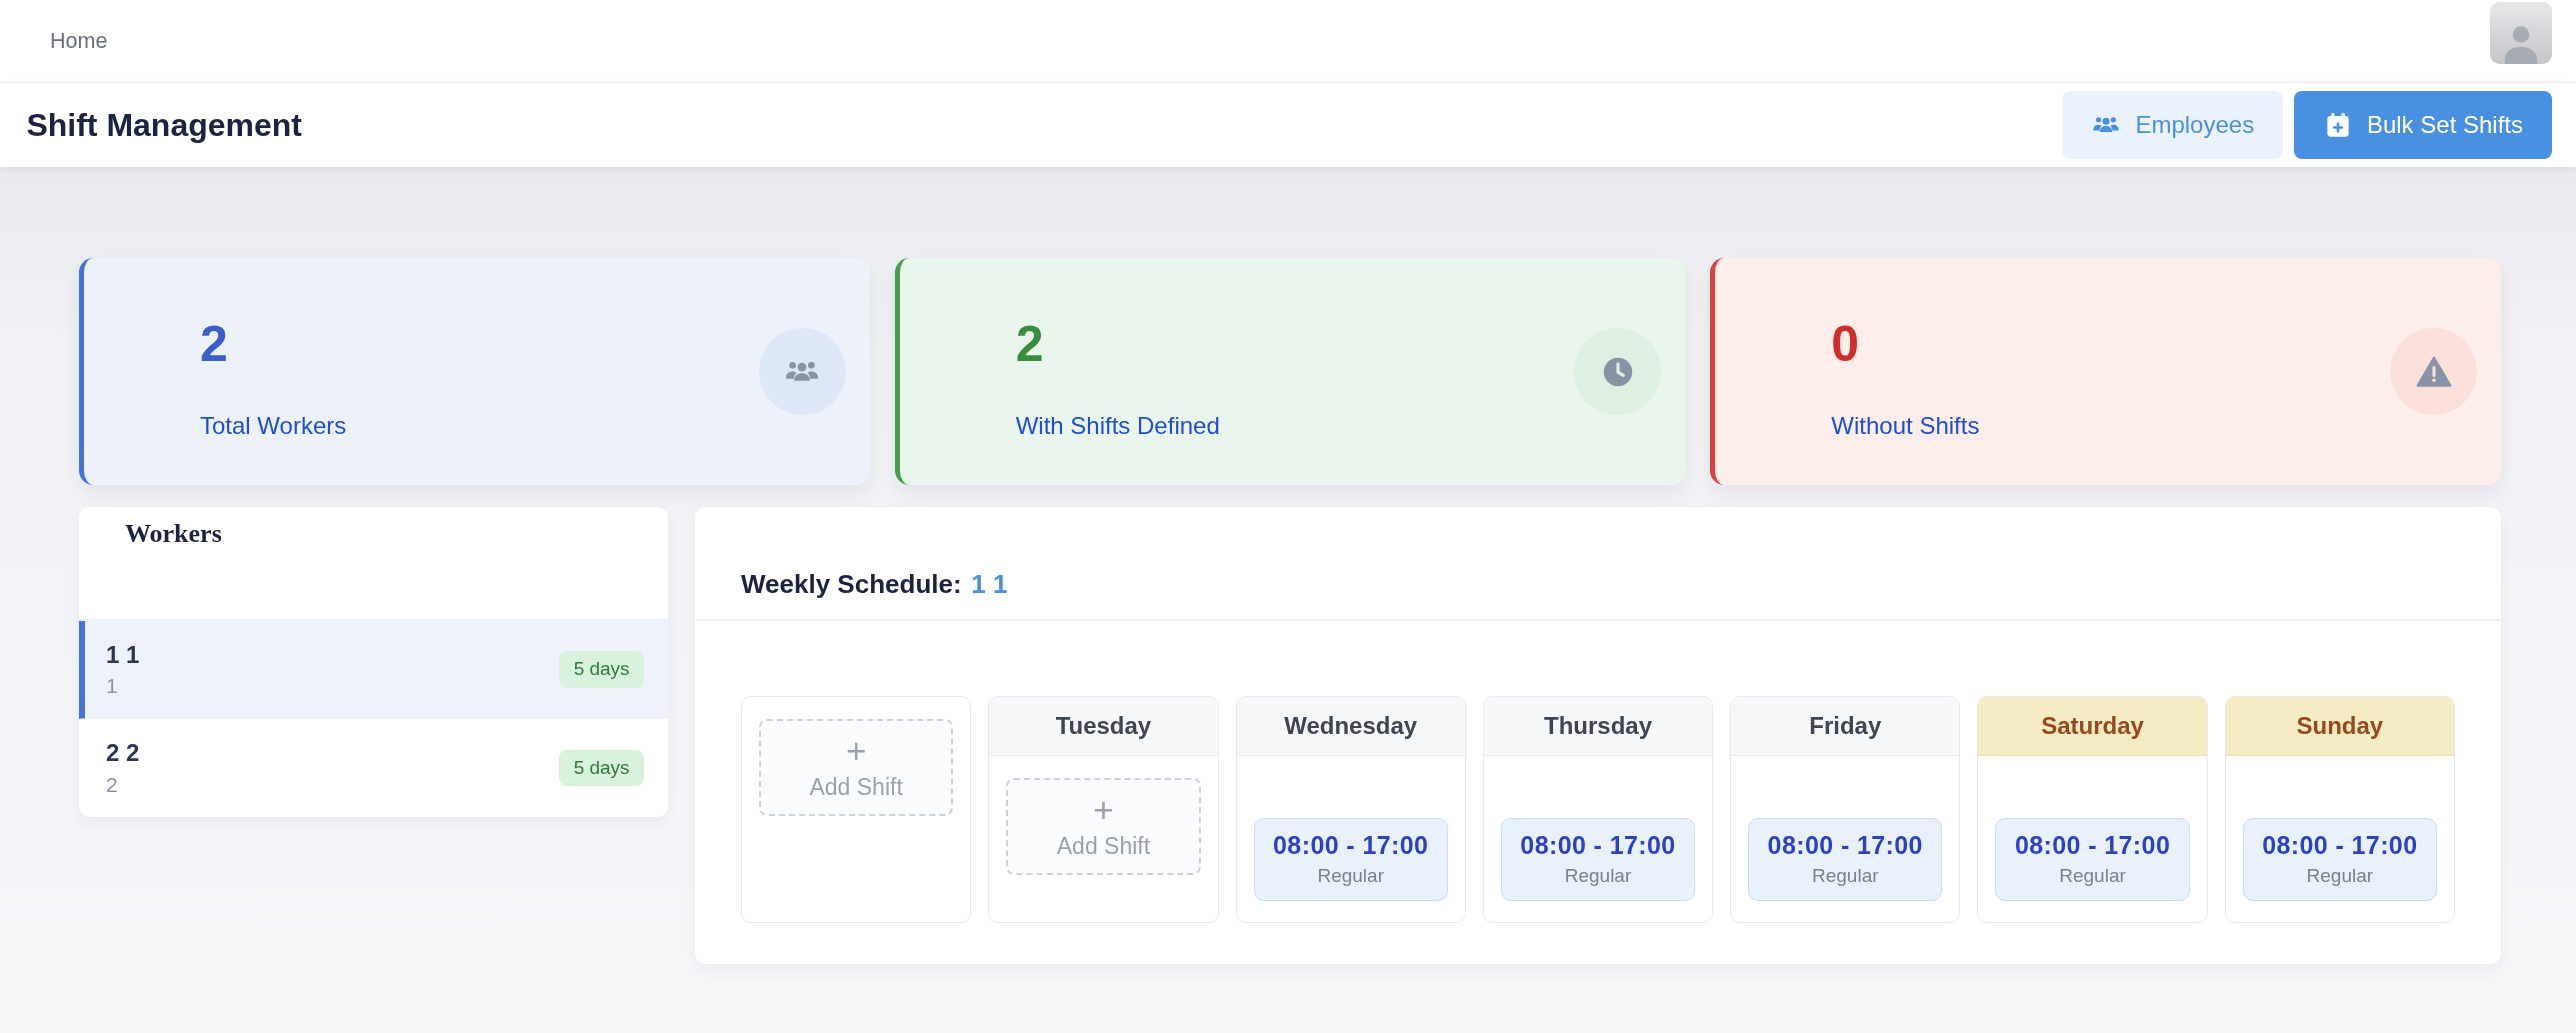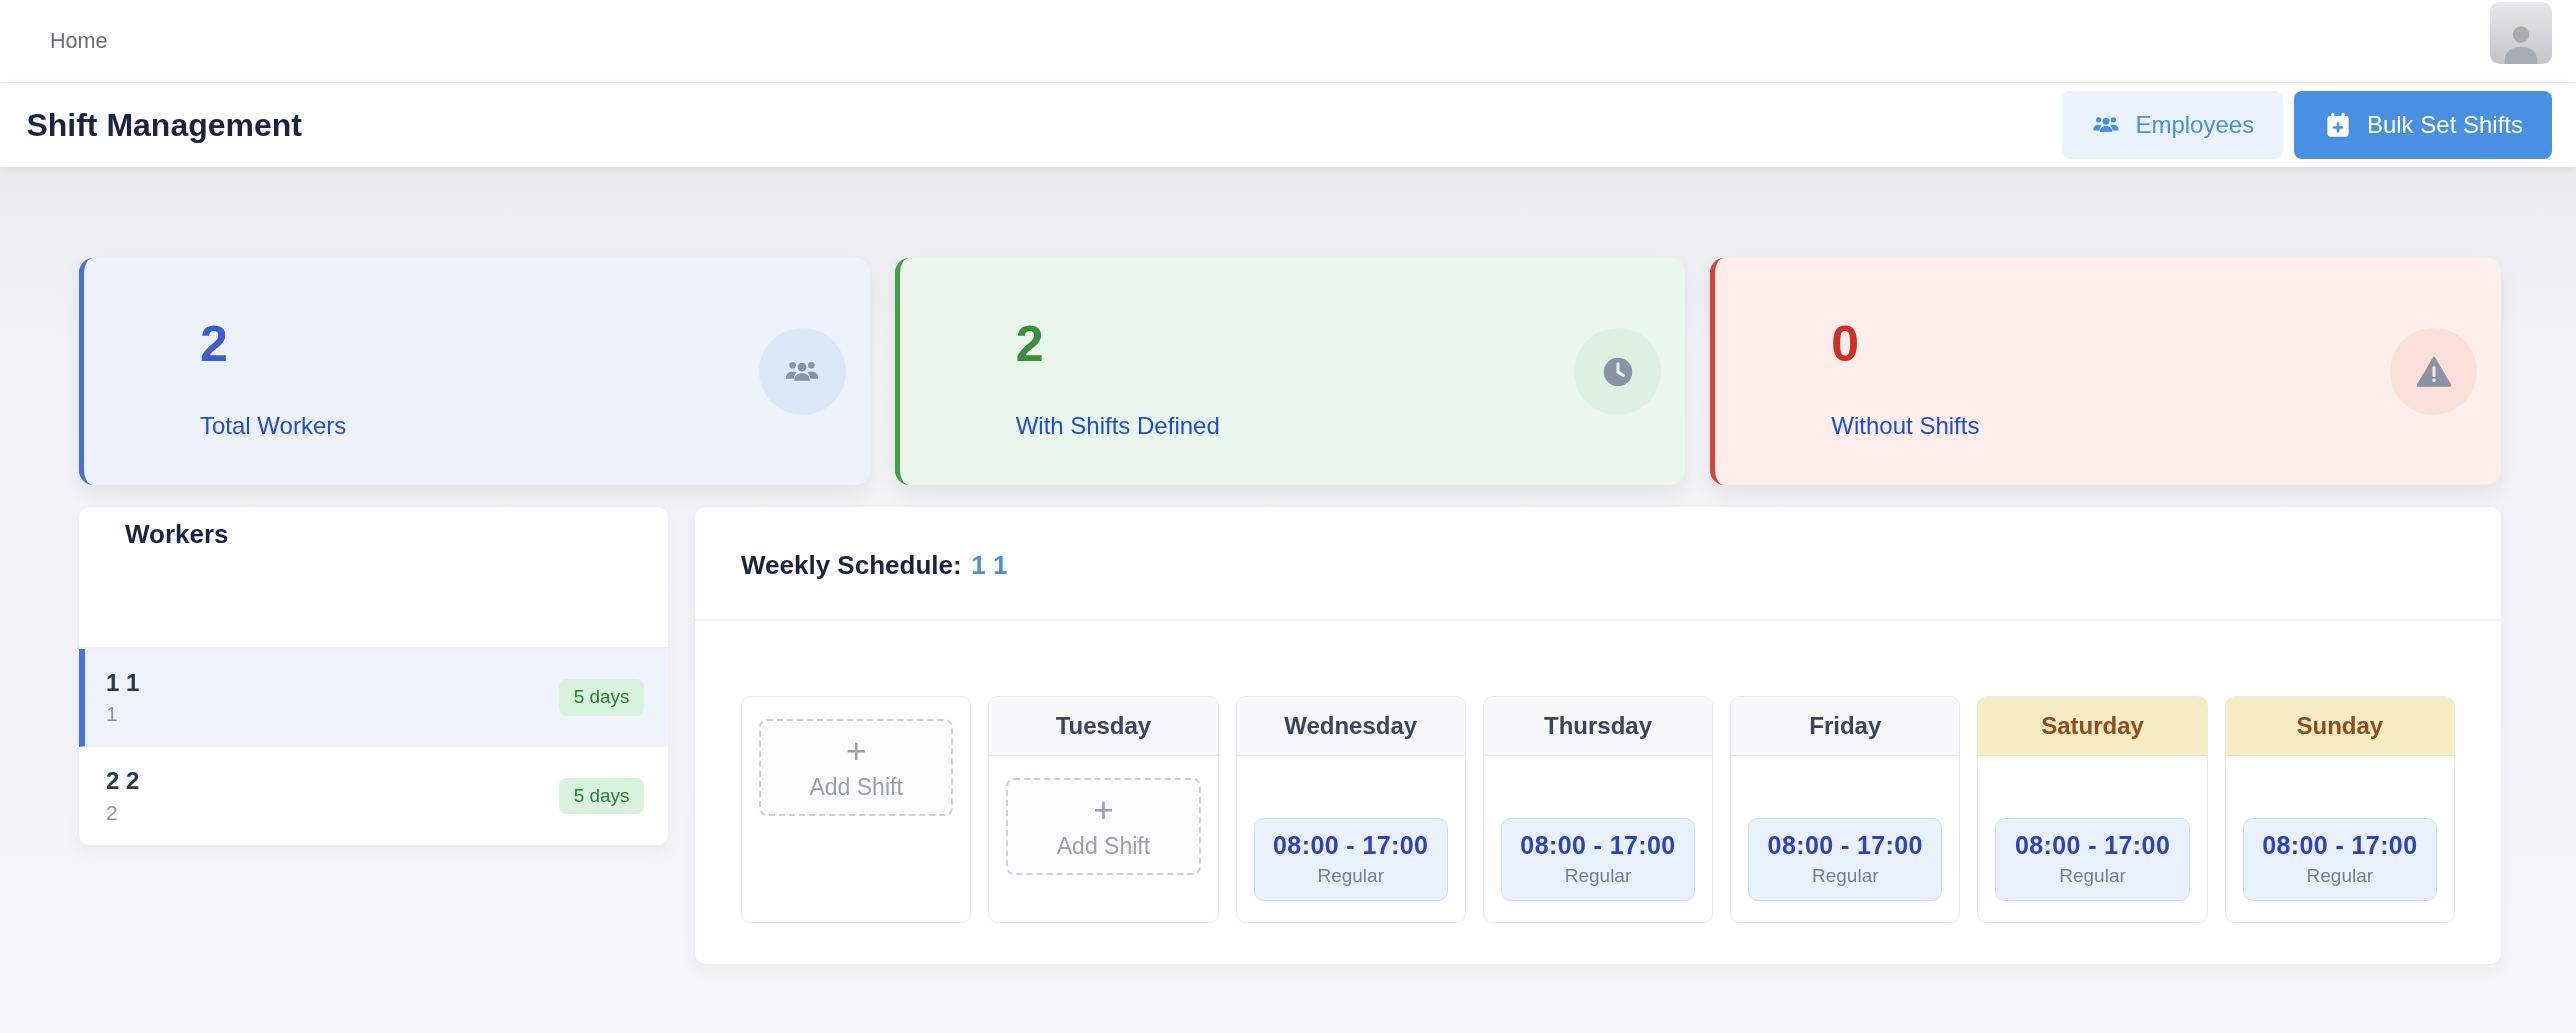--- a/index.html
+++ b/index.html
@@ -50,33 +50,33 @@
   .stat-green .stat-circle { background:#ddf0e1; }
   .stat-red   .stat-circle { background:#fadfdb; }
   .stat-circle svg { width:38px; height:38px; display:block; }
 
   
   .panels-row { display:flex; gap:27px; margin-top:22.4px; align-items:flex-start; }
   .panel { background:#fff; border-radius:11.2px; box-shadow:0 6.4px 16px rgba(20,30,60,.05); overflow:hidden; }
   .divider { height:1.6px; background:#eef0f3; }
 
   .workers-panel { width:589px; }
-  .workers-panel .panel-head { height:140px; padding:11.2px 0 0 46px; }
+  .workers-panel .panel-head { height:112px; padding:11.2px 0 0 46px;font-family:Liberation Serif, serif; }
   .workers-title { font-size:26px; font-weight:700; color:#1b2342; }
   .worker-row { display:flex; align-items:center; height:98px;
                 padding:0 24px 0 27px; border-bottom:1.6px solid #f1f2f5; cursor:pointer; }
   .worker-row:last-child { border-bottom:none; }
   .worker-row.selected { background:#eef2fb; border-left:6.4px solid #4473dd; padding-left:21px; }
   .worker-name { font-size:24px; font-weight:600; color:#2d3850; }
   .worker-sub  { font-size:21px; color:#8d95a3; margin-top:5.6px; }
   .worker-badge { margin-left:auto; background:#d9f2dd; color:#2e7d36; font-size:19px;
                   padding:7.2px 14.4px; border-radius:8px; white-space:nowrap; }
 
   .schedule-panel { flex:1; }
-  .schedule-panel .panel-head { height:112px; padding:43px 0 0 46px; display:flex; gap:9.6px; align-items:flex-start; }
+  .schedule-panel .panel-head { height:112px; padding:43px 0 0 46px; display:flex; gap:9.6px; align-items:center; }
   .schedule-title  { font-size:26px; font-weight:700; color:#1b2342; }
   .schedule-worker { font-size:26px; font-weight:700; color:#4a90e2; }
   .days-wrap { padding:75px 46px 41px 46px; display:flex; gap:17px; }
   .day-col { flex:1; height:227px; border:1.6px solid #e7e9ee; border-radius:9.6px; background:#fff; overflow:hidden; }
   .day-head { height:59px; background:#f7f8fa; border-bottom:1.6px solid #e7e9ee;
               display:flex; align-items:center; justify-content:center;
               font-size:24px; font-weight:600; color:#3d4557; }
   .day-col.weekend .day-head { background:#f6ecc3; color:#96491c; border-bottom-color:#ece0b4; }
   .day-body { padding:21.6px 17px; }
   .shift-chip { height:83px; background:#e9f1fd; border:1.6px solid #c9dcf8; border-radius:9.6px;

